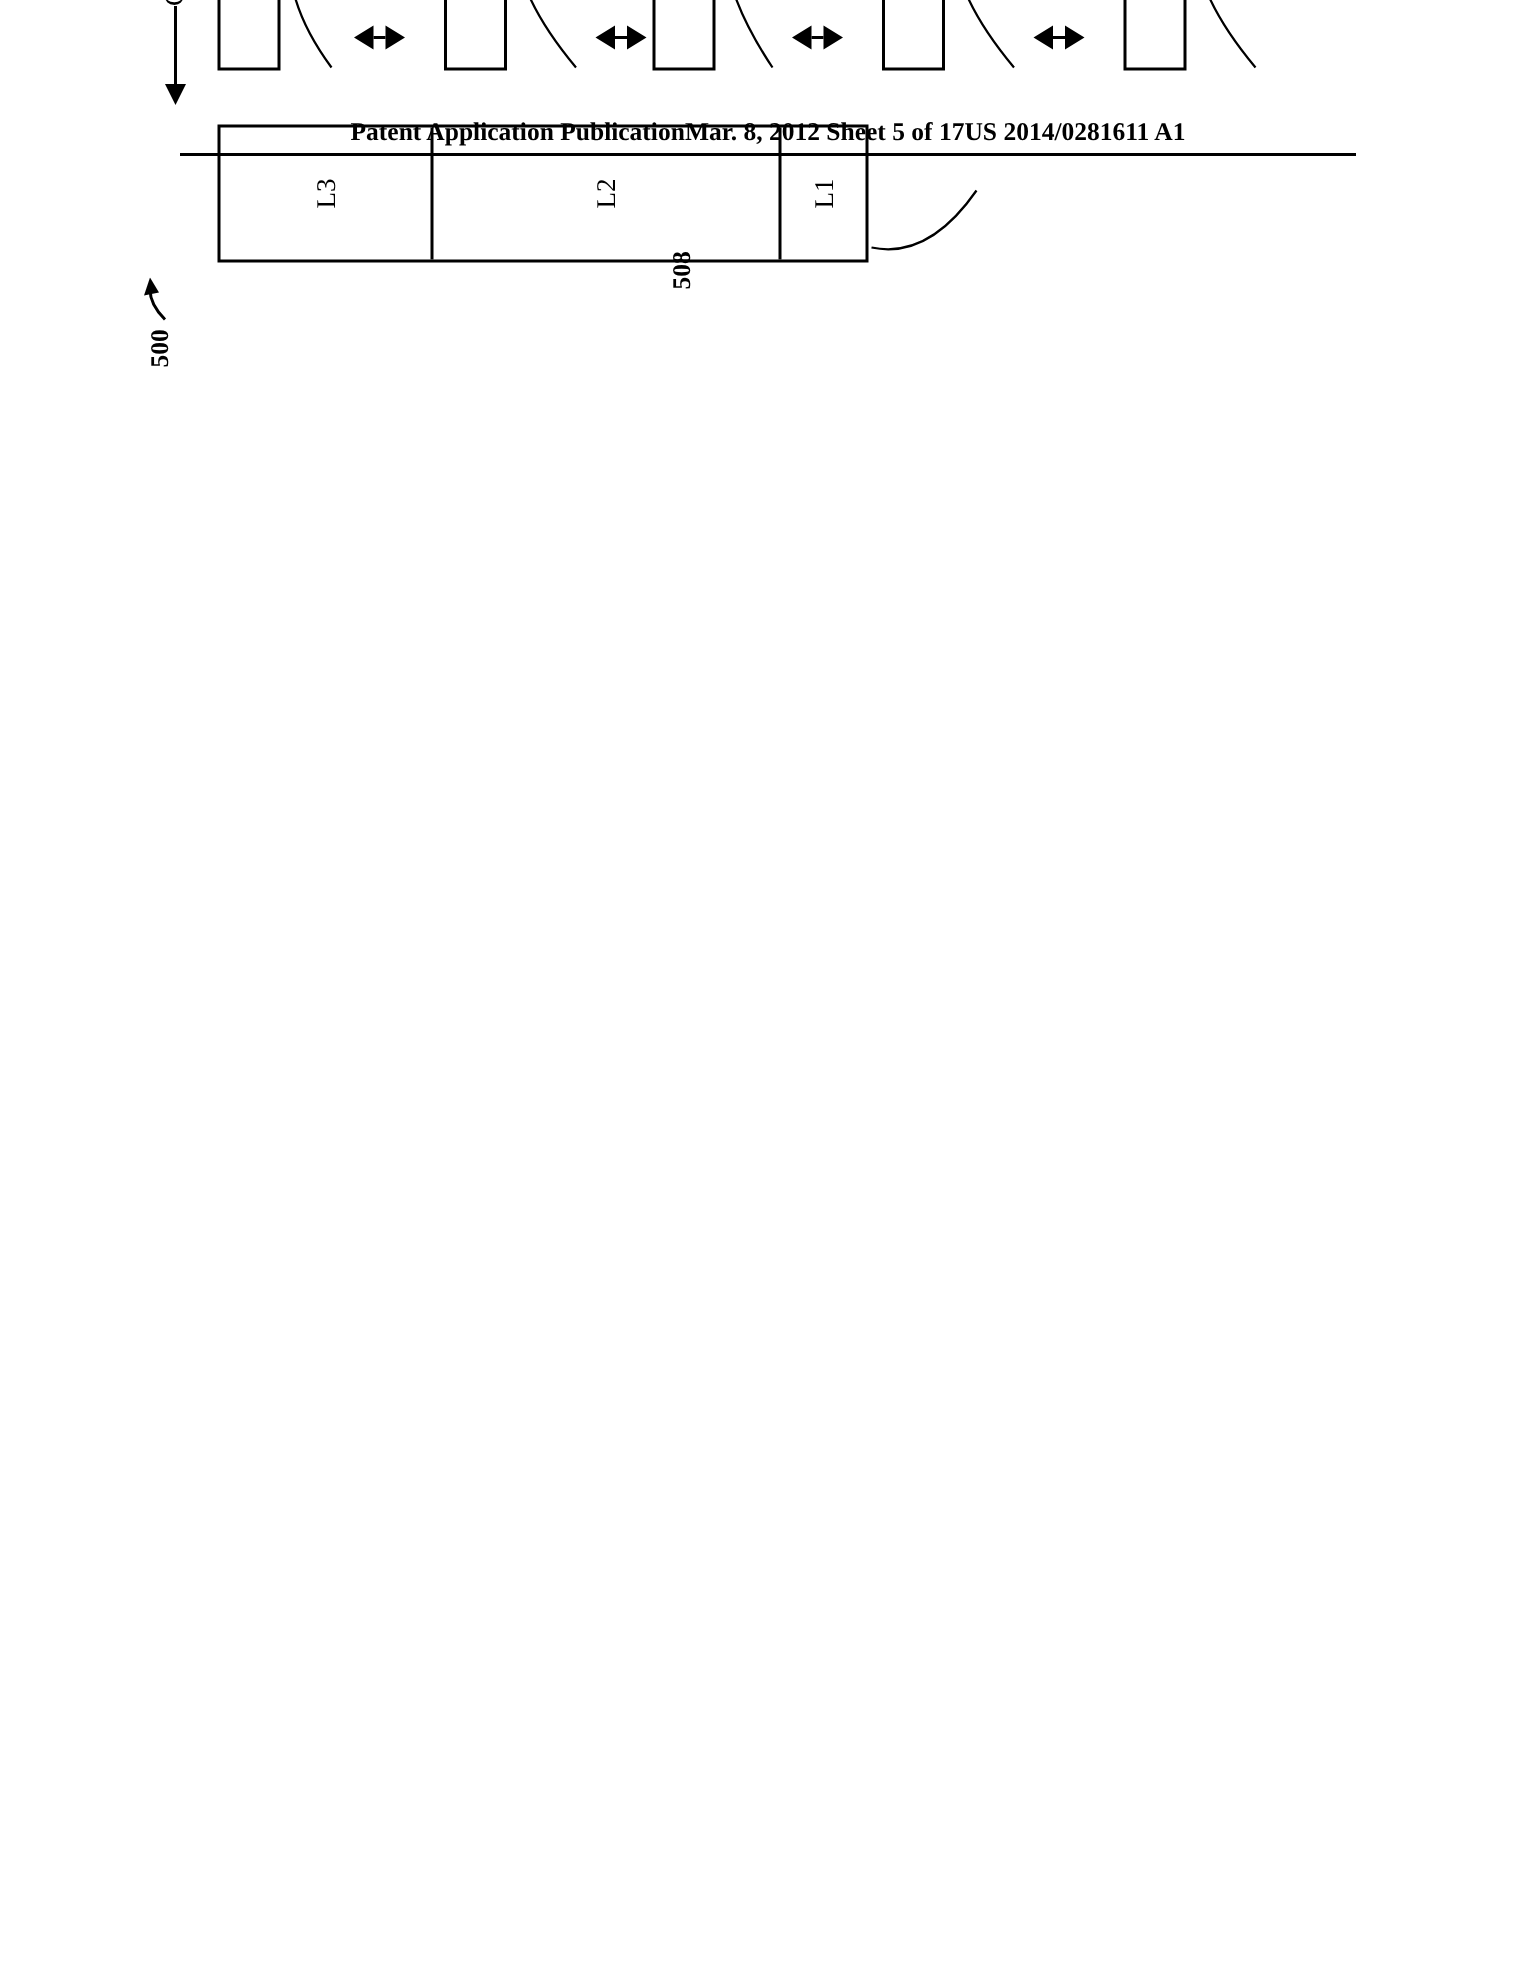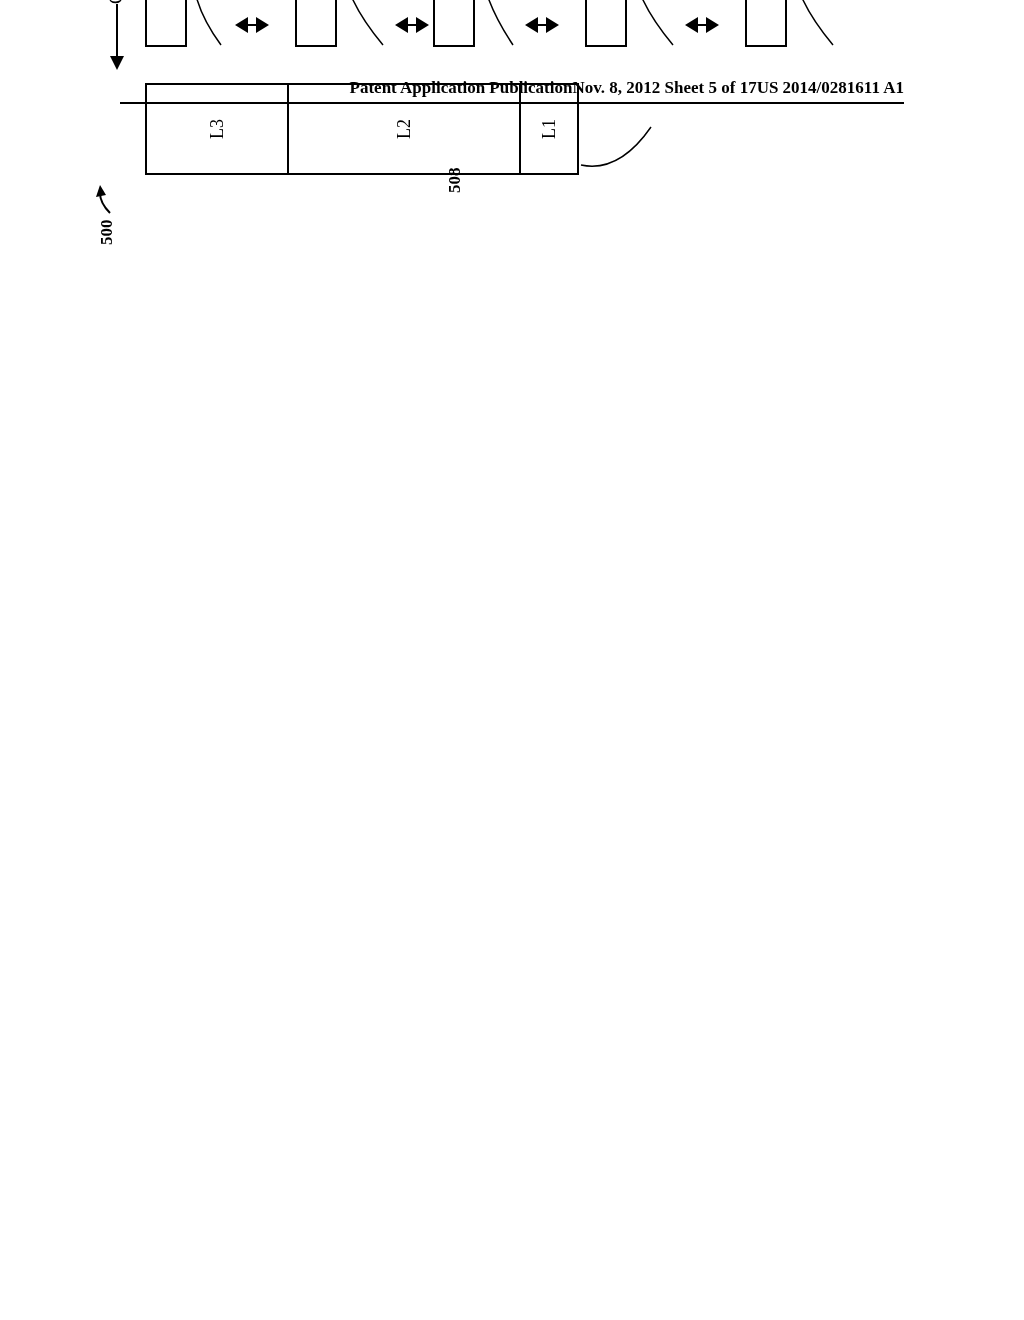--- a/index.html
+++ b/index.html
@@ -10,21 +10,21 @@
       background: white;
       position: relative;
     }
     .header {
       position: absolute;
       top: 78px;
       left: 0;
       right: 0;
       padding: 0 120px;
       display: flex;
-      justify-content: flex-end;
+      justify-content: center;
       font-size: 17px;
       font-weight: bold;
     }
     .header-divider {
       position: absolute;
       top: 102px;
       left: 120px;
       right: 120px;
       border-top: 2px solid black;
     }
@@ -130,21 +130,21 @@
       position: absolute;
       font-weight: bold;
       font-size: 17px;
     }
   </style>
 </head>
 <body>
 
 <div class="header">
   <span>Patent Application Publication</span>
-  <span>Nov. 8, 2012 Sheet 5 of 17</span>
+  <span>Mar. 8, 2012 Sheet 5 of 17</span>
   <span>US 2014/0281611 A1</span>
 </div>
 <div class="header-divider"></div>
 
 <div class="diagram">
 
   <div class="planes-row">
     <span class="arrow-left">
       <span class="arrow-head-left"></span>
         <span class="arrow-line"></span>

